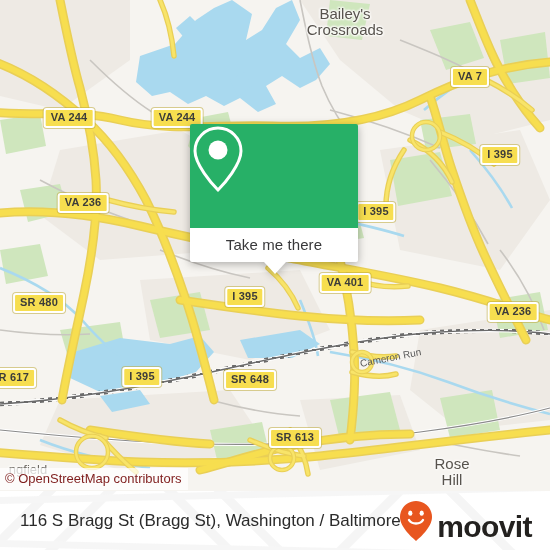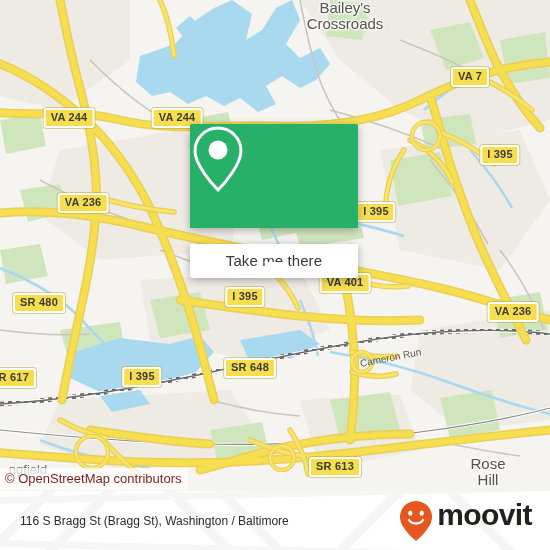--- a/index.html
+++ b/index.html
@@ -70,21 +70,21 @@
     filter:drop-shadow(0 2px 4px rgba(0,0,0,.30));
   }
   #card-top{
     background:#27b067;height:104px;width:100%;
     border-radius:2px 2px 0 0;
     display:flex;align-items:center;justify-content:center;
   }
   #card-bottom{
     background:#ffffff;height:34px;width:100%;
     border-radius:0 0 2px 2px;
-    display:flex;align-items:center;justify-content:center;margin-top:16px;
+    display:flex;align-items:center;justify-content:center;
   }
   #card-bottom span{
     color:#38383a;font-size:15px;line-height:18px;letter-spacing:.1px;
   }
   #card-tail{
     position:absolute;left:74px;top:138px;
     width:0;height:0;
     border-left:11px solid transparent;
     border-right:11px solid transparent;
     border-top:12px solid #ffffff;
@@ -96,25 +96,25 @@
     background:#ffffff;
     overflow:hidden;
   }
   #footer-wm{position:absolute;left:0;top:0;width:550px;height:59px;opacity:.55;}
   #footer-inner{
     position:relative;width:100%;height:100%;
     display:flex;align-items:center;
   }
   #footer-address{
     position:absolute;left:20px;top:50%;transform:translateY(-50%);
-    color:#2b2b2b;font-size:12px;line-height:20px;white-space:nowrap;
+    color:#2b2b2b;font-size:17px;line-height:20px;white-space:nowrap;
   }
   #brand{
     position:absolute;right:18px;top:50%;transform:translateY(-50%);
-    display:flex;align-items:flex-start;gap:4px;
+    display:flex;align-items:flex-end;gap:4px;
   }
   #brand-word{
     color:#23211f;font-size:30px;line-height:30px;font-weight:bold;letter-spacing:-.6px;
   }
 </style>
 </head>
 <body>
 
 <div id="app">
 
@@ -281,40 +281,40 @@
           <circle cx="92" cy="452" r="16"></circle>
           <circle cx="362" cy="362" r="10"></circle>
           <circle cx="282" cy="458" r="12"></circle>
           <circle cx="426" cy="136" r="14"></circle>
         </g>
       </g>
     </svg>
 
     <div class="waterlabel" style="left:360px;top:358px;transform:rotate(-11deg);">Cameron Run</div>
 
-    <div class="place" style="left:345px;top:16px;">Bailey's
+    <div class="place" style="left:345px;top:22px;">Bailey's
 Crossroads</div>
-    <div class="place" style="left:452px;top:472px;margin-left:36px;">Rose
+    <div class="place" style="left:452px;top:472px;">Rose
 Hill</div>
     <div class="place small" style="left:28px;top:470px;">ngfield</div>
 
     <div class="shield" style="left:470px;top:77px;">VA 7</div>
     <div class="shield" style="left:69px;top:118px;">VA 244</div>
     <div class="shield" style="left:177px;top:118px;">VA 244</div>
     <div class="shield" style="left:500px;top:155px;">I 395</div>
     <div class="shield" style="left:83px;top:203px;">VA 236</div>
     <div class="shield" style="left:376px;top:212px;">I 395</div>
     <div class="shield" style="left:345px;top:283px;text-align:right;">VA 401</div>
     <div class="shield" style="left:245px;top:297px;">I 395</div>
     <div class="shield" style="left:513px;top:312px;">VA 236</div>
     <div class="shield" style="left:39px;top:303px;">SR 480</div>
     <div class="shield" style="left:10px;top:378px;">SR 617</div>
     <div class="shield" style="left:142px;top:377px;">I 395</div>
-    <div class="shield" style="left:250px;top:368px;">SR 648</div>
-    <div class="shield" style="left:295px;top:467px;margin-left:40px;">SR 613</div>
+    <div class="shield" style="left:250px;top:380px;">SR 648</div>
+    <div class="shield" style="left:295px;top:438px;">SR 613</div>
 
     <div id="attrib">© OpenStreetMap contributors</div>
 
     <div id="card">
       <div id="card-top">
         <svg width="56" height="70" viewBox="0 0 56 70">
           <path d="M28 4 C15.3 4 5 14.3 5 27 C5 40.5 22 60 28 66 C34 60 51 40.5 51 27 C51 14.3 40.7 4 28 4 Z" fill="none" stroke="#ffffff" stroke-width="3"></path>
           <circle cx="28" cy="26" r="9.5" fill="#ffffff"></circle>
         </svg>
       </div>

